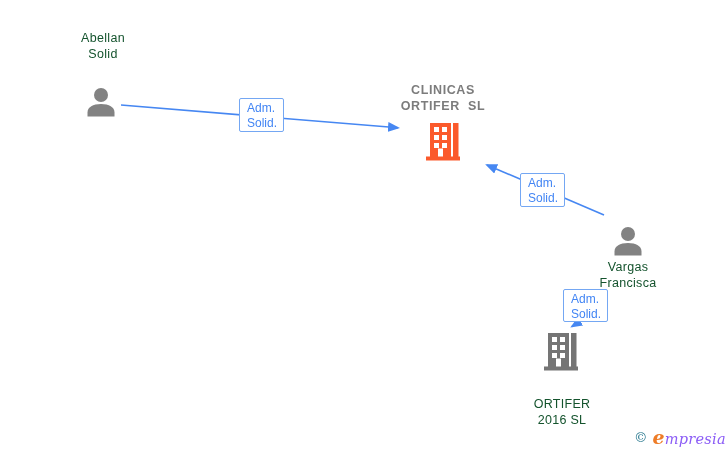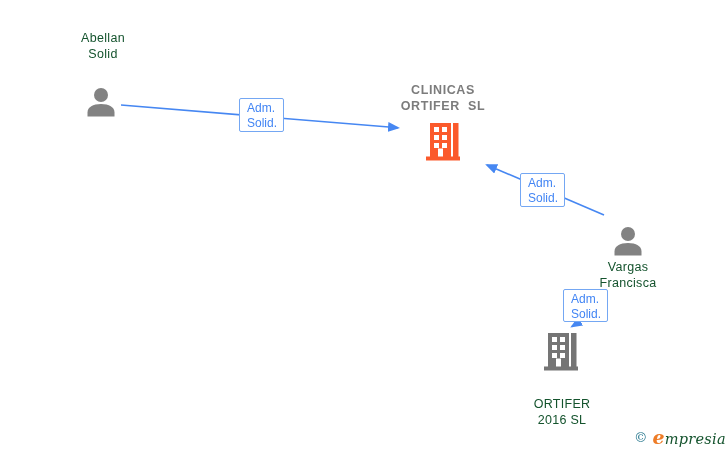--- a/index.html
+++ b/index.html
@@ -20,21 +20,21 @@
     background:#ffffff;border:1.5px solid #74a7f3;border-radius:2px;
     color:#4285f4;font-size:12px;line-height:14.5px;padding:2px 0 0 7px;
   }
   .brand{
     position:absolute;z-index:2;right:2px;top:426px;height:22px;
     font-family:"DejaVu Serif", serif;font-style:italic;white-space:nowrap;
     cursor:pointer;
   }
   .brand .cpy{color:#2b7a90;font-size:13.5px;font-style:normal;vertical-align:2px;margin-right:5px;}
   .brand .brand-e{color:#ee7c27;font-size:19px;font-weight:bold;}
-  .brand .brand-rest{color:#14532d;font-size:14.5px;letter-spacing:0.3px;}
+  .brand .brand-rest{color:#8b5cf6;font-size:14.5px;letter-spacing:0.3px;}
 </style>
 </head>
 <body>
 
 <div class="canvas">
 
   <svg class="edges" xmlns="http://www.w3.org/2000/svg">
     <defs>
       <marker id="arrowhead" markerUnits="userSpaceOnUse" markerWidth="12" markerHeight="10" viewBox="0 0 12 10" refX="10" refY="5" orient="auto">
         <path d="M0,0 L12,5 L0,10 Z" fill="#4687f2"></path>

